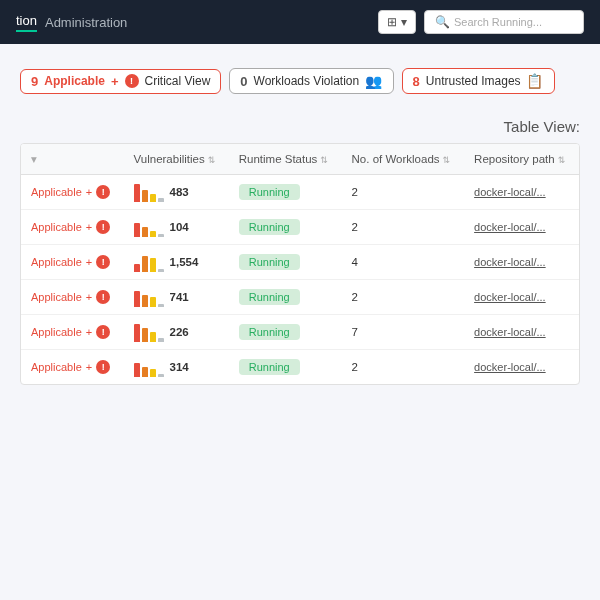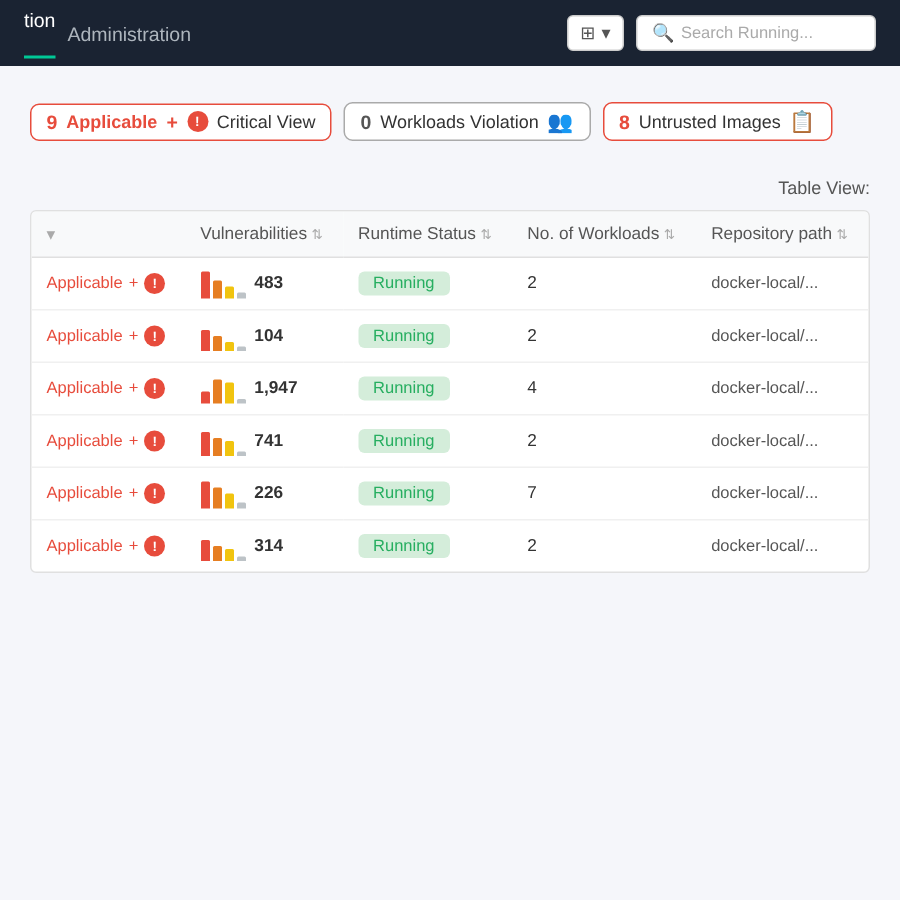--- a/index.html
+++ b/index.html
@@ -26,21 +26,21 @@
       align-items: center;
       gap: 8px;
     }
     .header-nav-item {
       color: #adb5bd;
       font-size: 13px;
     }
     .header-nav-item.active {
       color: #ffffff;
       border-bottom: 2px solid #00c896;
-      padding-bottom: 16px;
+      padding-bottom: 2px;
     }
     .header-right {
       display: flex;
       align-items: center;
       gap: 8px;
     }
     .search-box {
       background: #fff;
       border: 1px solid #ccc;
       border-radius: 4px;
@@ -112,21 +112,21 @@
     }
 
     
     .table-view-bar {
       display: flex;
       justify-content: flex-end;
       align-items: center;
       margin-bottom: 8px;
     }
     .table-view-label {
-      font-size: 12px;
+      font-size: 15px;
       color: #555;
     }
 
     
     .table-container {
       background: #fff;
       border-radius: 4px;
       border: 1px solid #e0e0e0;
       overflow: hidden;
     }
@@ -222,20 +222,21 @@
       border-radius: 4px;
       padding: 2px 10px;
       font-size: 11px;
       font-weight: 500;
       display: inline-block;
     }
 
     .repo-path {
       color: #555;
       font-size: 11px;
+      text-decoration: underline;
     }
 
     .workload-num {
       color: #333;
       font-size: 11.5px;
     }
   </style>
 </head>
 <body>
 
@@ -363,21 +364,21 @@
     </div>
   </td>
             <td>
     <div class="vuln-cell">
       <div class="bar-chart">
                   <div class="bar red" style="height:8px;"></div>
                   <div class="bar orange" style="height:16px;"></div>
                   <div class="bar yellow" style="height:14px;"></div>
                   <div class="bar gray" style="height:3px;"></div>
                 </div>
-      <span class="vuln-num">1,947</span>
+      <span class="vuln-num">1,554</span>
     </div>
   </td>
             <td><span class="status-badge">Running</span></td>
             <td><span class="workload-num">4</span></td>
             <td><span class="repo-path">docker-local/...</span></td>
           </tr>
           <tr>
             <td>
     <div class="cell-applicable">
       <span class="cell-applicable-text">Applicable</span>

